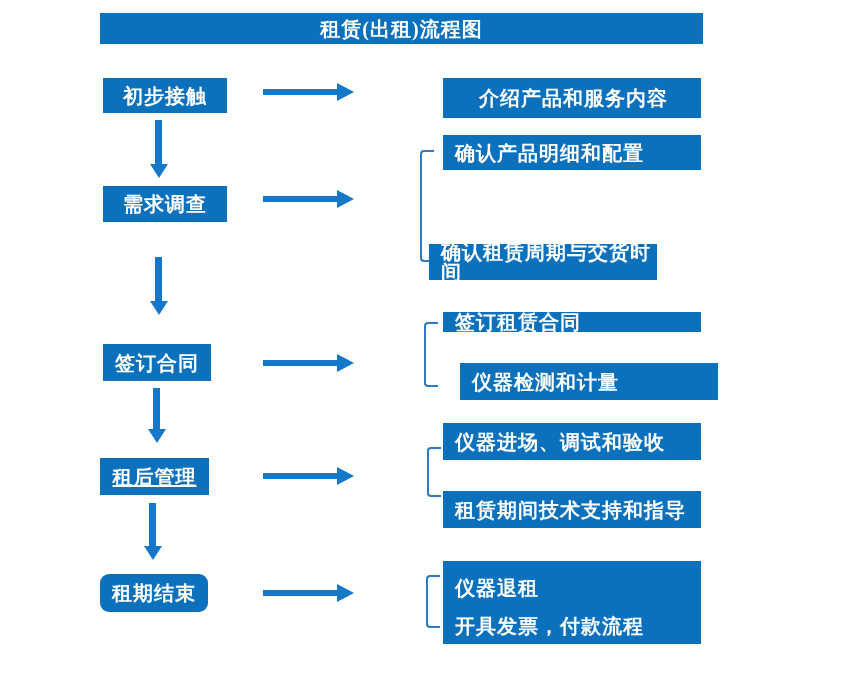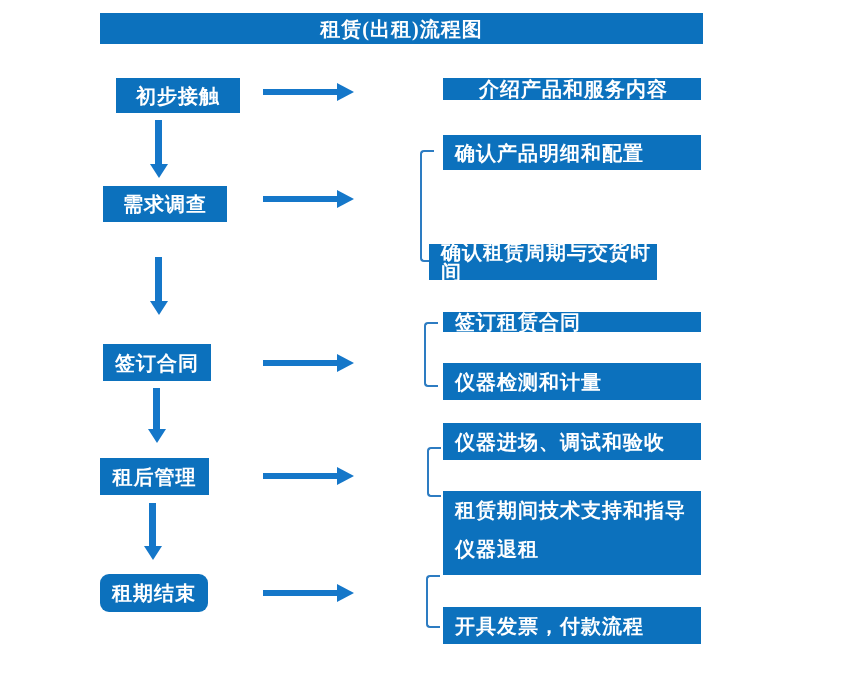--- a/index.html
+++ b/index.html
@@ -22,36 +22,36 @@
     letter-spacing:1px;line-height:1;
   }
   .titlebar{justify-content:center;font-size:20px;}
   .stepbox{justify-content:center;}
   .detailbox{justify-content:flex-start;padding-left:12px;}
 
   
   .t0{left:100px;top:13px;width:603px;height:31px;}
 
   
-  .s1{left:103px;top:78px;width:124px;height:35px;margin-left:13px;}
+  .s1{left:103px;top:78px;width:124px;height:35px;}
   .s2{left:103px;top:186px;width:124px;height:36px;}
   .s3{left:103px;top:344px;width:108px;height:37px;}
-  .s4{left:100px;top:458px;width:109px;height:37px;}
+  .s4{left:100px;top:458px;width:109px;height:37px;text-decoration:underline;}
   .s5{left:100px;top:574px;width:108px;height:38px;border-radius:9px;}
 
   
-  .d1a{left:443px;top:78px;width:258px;height:22px;padding-left:36px;}
+  .d1a{left:443px;top:78px;width:258px;height:40px;padding-left:36px;}
   .d2a{left:443px;top:135px;width:258px;height:35px;}
   .d2b{left:443px;top:187px;width:258px;height:35px;}
   .d2c{left:429px;top:244px;width:228px;height:36px;}
   .d3a{left:443px;top:312px;width:258px;height:20px;}
-  .d3b{left:443px;top:363px;width:258px;height:37px;}
+  .d3b{left:460px;top:363px;width:258px;height:37px;}
   .d4a{left:443px;top:423px;width:258px;height:37px;}
   .d4b{left:443px;top:491px;width:258px;height:37px;}
-  .d5a{left:443px;top:522px;width:258px;height:53px;}
+  .d5a{left:443px;top:561px;width:258px;height:53px;}
   .d5b{left:443px;top:607px;width:258px;height:37px;}
 
   
   .h-arrow{position:absolute;display:flex;align-items:center;width:91px;height:18px;}
   .h-arrow .shaft{flex:1;height:6px;background:var(--arrow-blue);}
   .h-arrow .head{width:0;height:0;border-top:9px solid transparent;border-bottom:9px solid transparent;border-left:17px solid var(--arrow-blue);}
   .h1{left:263px;top:83px;}
   .h2{left:263px;top:190px;}
   .h3{left:263px;top:354px;}
   .h4{left:263px;top:467px;}

